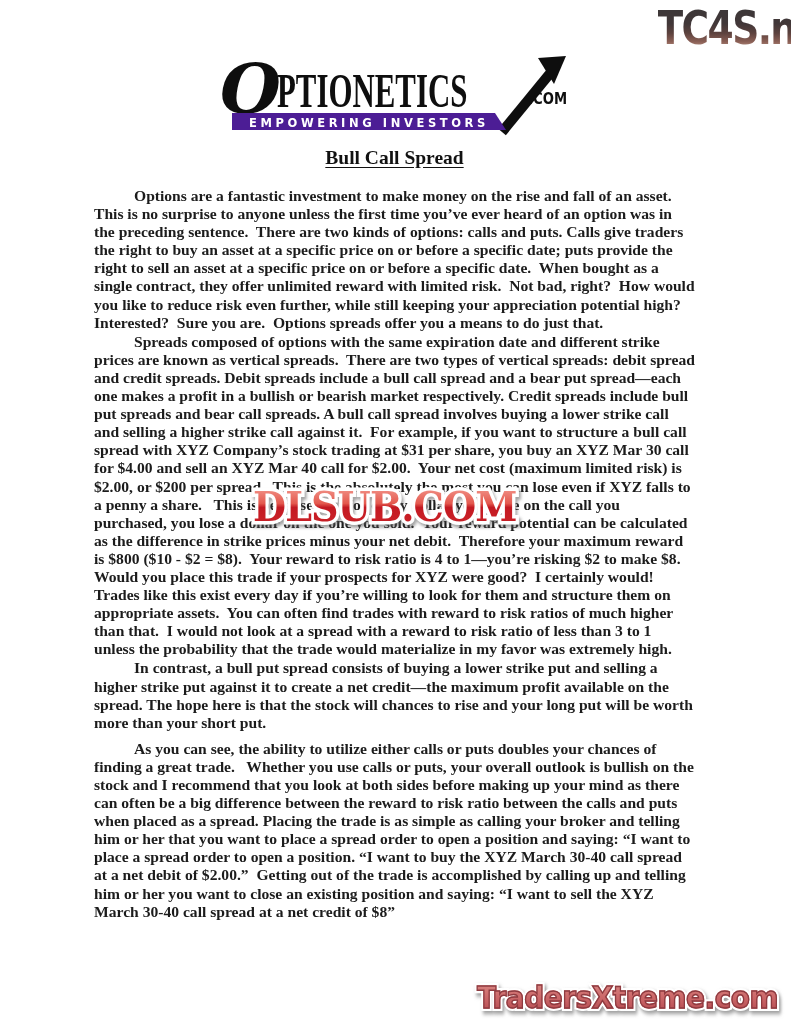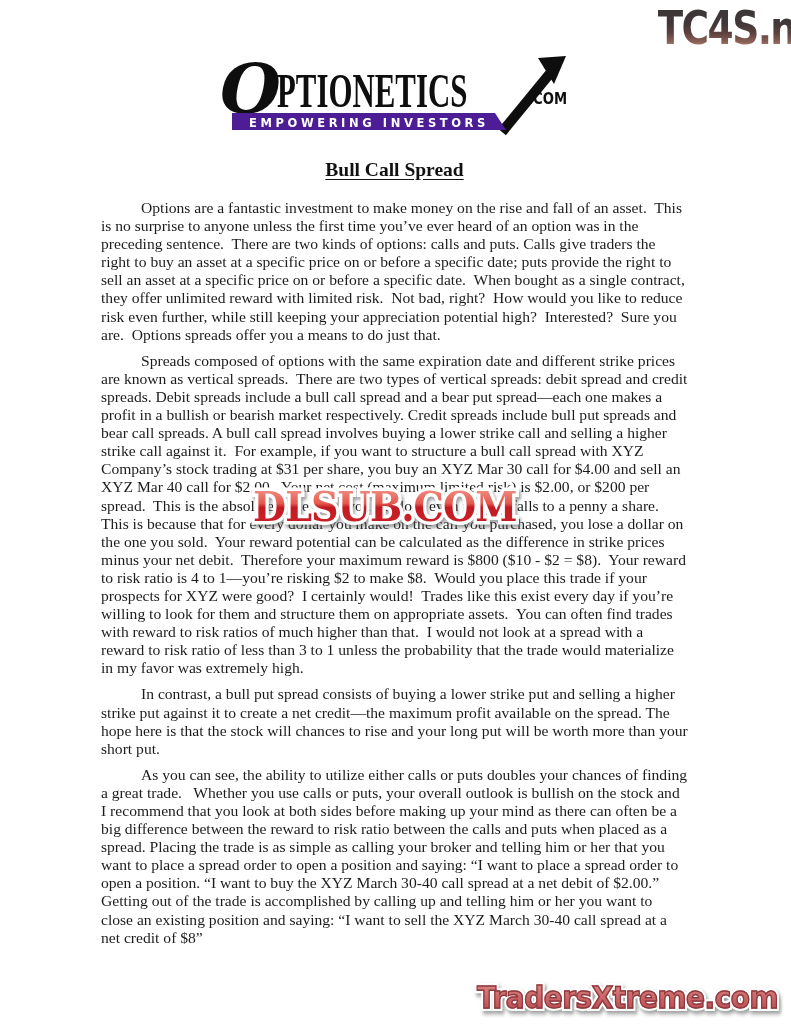--- a/index.html
+++ b/index.html
@@ -44,28 +44,28 @@
   .logo-arrow { position:absolute; left:272px; top:0px; }
   .logo-com {
     position:absolute; left:308px; top:36px; line-height:1;
     font-family:"DejaVu Sans", sans-serif; font-weight:bold;
     font-size:15px; color:#0e0e0e; transform:scaleX(0.88); transform-origin:0 0;
   }
 
   
   .content { position:absolute; left:93px; top:146px; width:603px; }
   .title {
-    margin:13px; font-size:19.5px; font-weight:bold; text-align:center;
+    margin:1px; font-size:19.5px; font-weight:bold; text-align:center;
     text-decoration:underline; text-underline-offset:3px; color:#111;
   }
   .subtitle { margin-top:23px; text-align:center; font-size:16px; }
   .byline   { margin-top:15px; text-align:center; font-size:16px; }
   .body-p {
-    margin:8px; font-size:15.6px; line-height:18.1px;
-    text-indent:40px; white-space:pre-wrap; color:#1c1c1c;
+    margin:1px; font-size:15.6px; line-height:18.1px;
+    text-indent:40px; white-space:pre-wrap; color:#1c1c1c;font-weight:bold;
   }
   .body-p:first-of-type { margin-top:18px; }
   .p-gap { margin-top:8px; }
 
   
   .wm-layered { position:absolute; line-height:1; }
   .wm-layered .layer { display:block; white-space:nowrap; }
   .wm-layered .stroke {
     position:absolute; left:0; top:0; color:#fff;
   }

